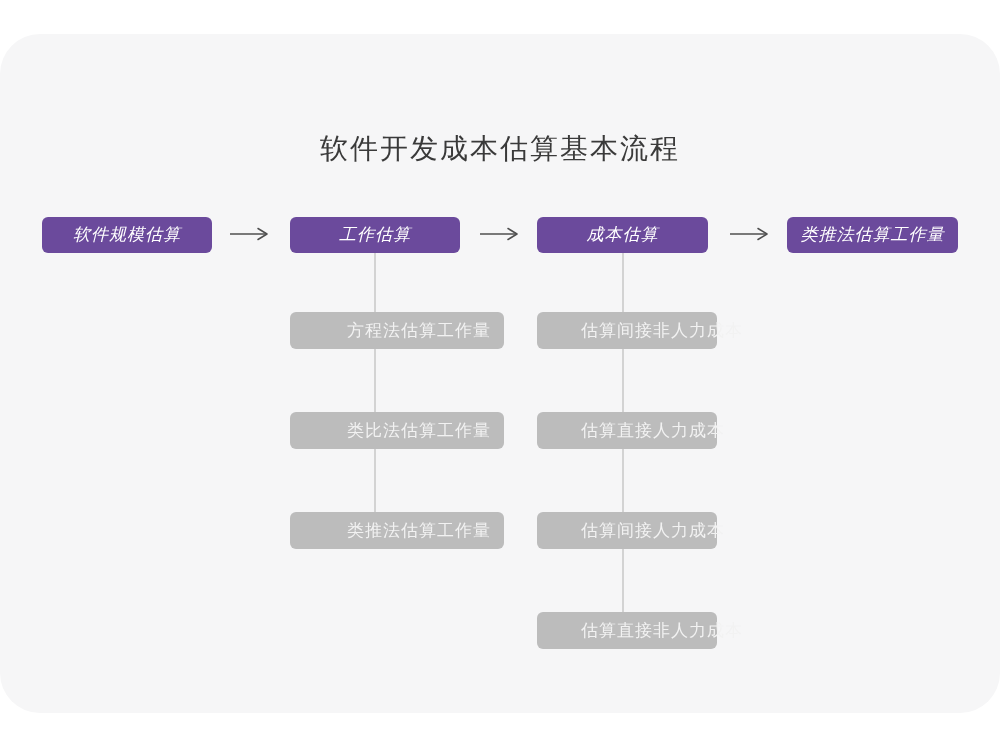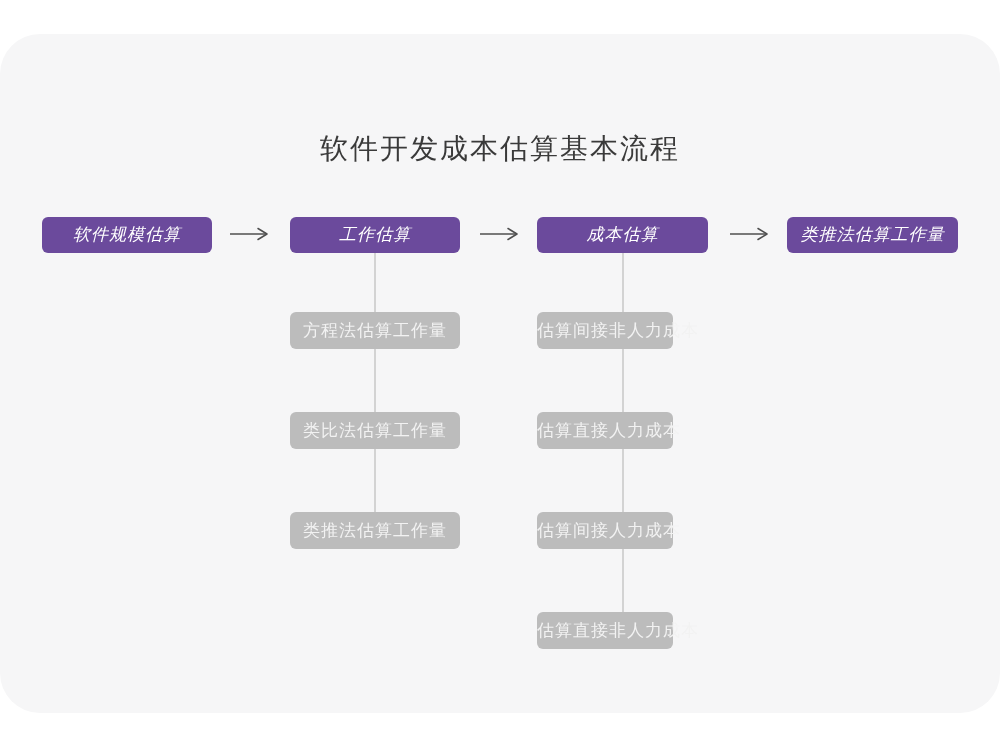--- a/index.html
+++ b/index.html
@@ -51,20 +51,21 @@
     top: 183px;
     background: #6b4a9c;
     color: #ffffff;
     font-style: italic;
   }
   .node.sub {
     height: 37px;
     line-height: 37px;
     background: #bcbcbc;
     color: #f2f2f2;
+    padding-left: 44px;
   }
   .b1 { left: 42px;  width: 170px; }
   .b2 { left: 290px; width: 170px; }
   .b3 { left: 537px; width: 171px; }
   .b4 { left: 787px; width: 171px; }
 
   .col-left  { left: 290px; width: 170px; }
   .col-right { left: 537px; width: 136px; }
   .row1 { top: 278px; }
   .row2 { top: 378px; }

